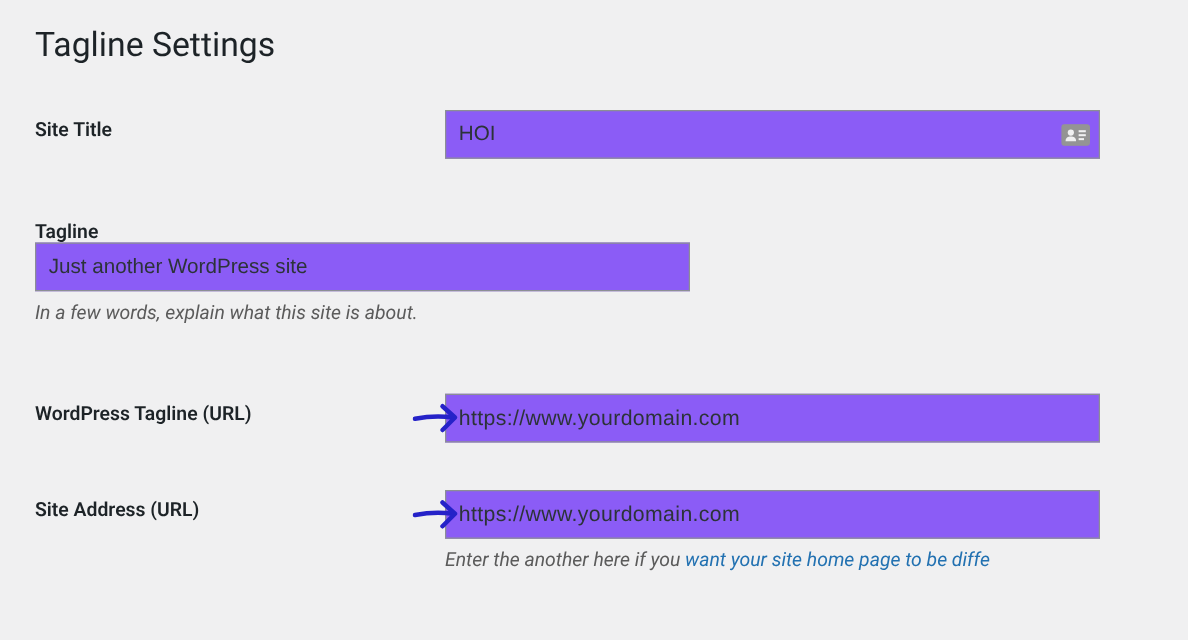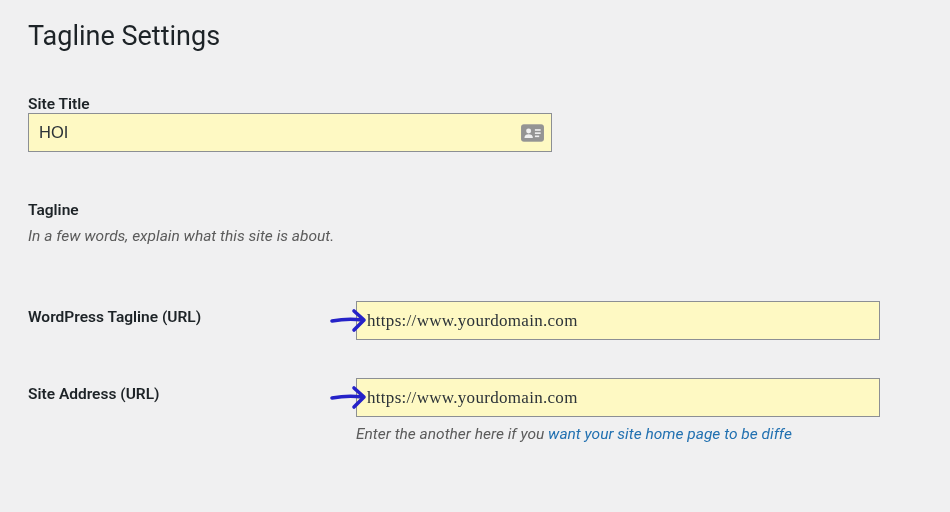--- a/index.html
+++ b/index.html
@@ -33,28 +33,28 @@
       position: relative;
     }
     .input-col {
       flex: 1;
       padding-right: 10px;
     }
     .text-input {
       width: 524px;
       height: 39px;
       border: 1px solid #8c8f94;
-      background: #fef9c3;
+      background: #8b5cf6;
       font-size: 16.5px;
       padding: 4px 10px;
       color: #2c3338;
       outline: none;
     }
     .text-input.mono {
-      font-family: Liberation Serif, serif;
+      font-family: Liberation Sans, sans-serif;
       font-size: 17px;
       letter-spacing: 0.3px;
     }
     .site-title-wrap {
       position: relative;
       width: 524px;
     }
     .autofill-icon {
       position: absolute;
       right: 8px;
@@ -68,21 +68,21 @@
       margin-top: 8px;
       font-style: italic;
       color: #5b5b5b;
       font-size: 15.5px;
     }
     .description .link {
       color: #2271b1;
       font-style: italic;
       cursor: pointer;
     }
-    .row-title { margin-bottom: 42px; flex-direction: column; }
+    .row-title { margin-bottom: 42px; }
     .row-tagline { margin-bottom: 56px; flex-direction: column; }
     .row-wpurl { margin-bottom: 38px; }
     .row-siteurl { }
 
     .arrow {
       position: absolute;
       left: 300px;
       top: 2px;
       width: 44px;
       height: 34px;
@@ -113,20 +113,21 @@
       </span>
     </div>
   </div>
 </div>
 
 <div class="form-row row-tagline">
   <div class="label-col">
     <label>Tagline</label>
   </div>
   <div class="input-col">
+    <input type="text" class="text-input" value="Just another WordPress site" style="">
     <p class="description">In a few words, explain what this site is about.</p>
   </div>
 </div>
 
 <div class="form-row row-wpurl">
   <div class="label-col">
     <label>WordPress Tagline (URL)</label>
     <span class="arrow">
       <svg viewBox="0 0 44 34" width="44" height="34">
         <path d="M4 18 Q 20 15 34 17" stroke="#2522c8" stroke-width="3.6" fill="none" stroke-linecap="round"></path>

